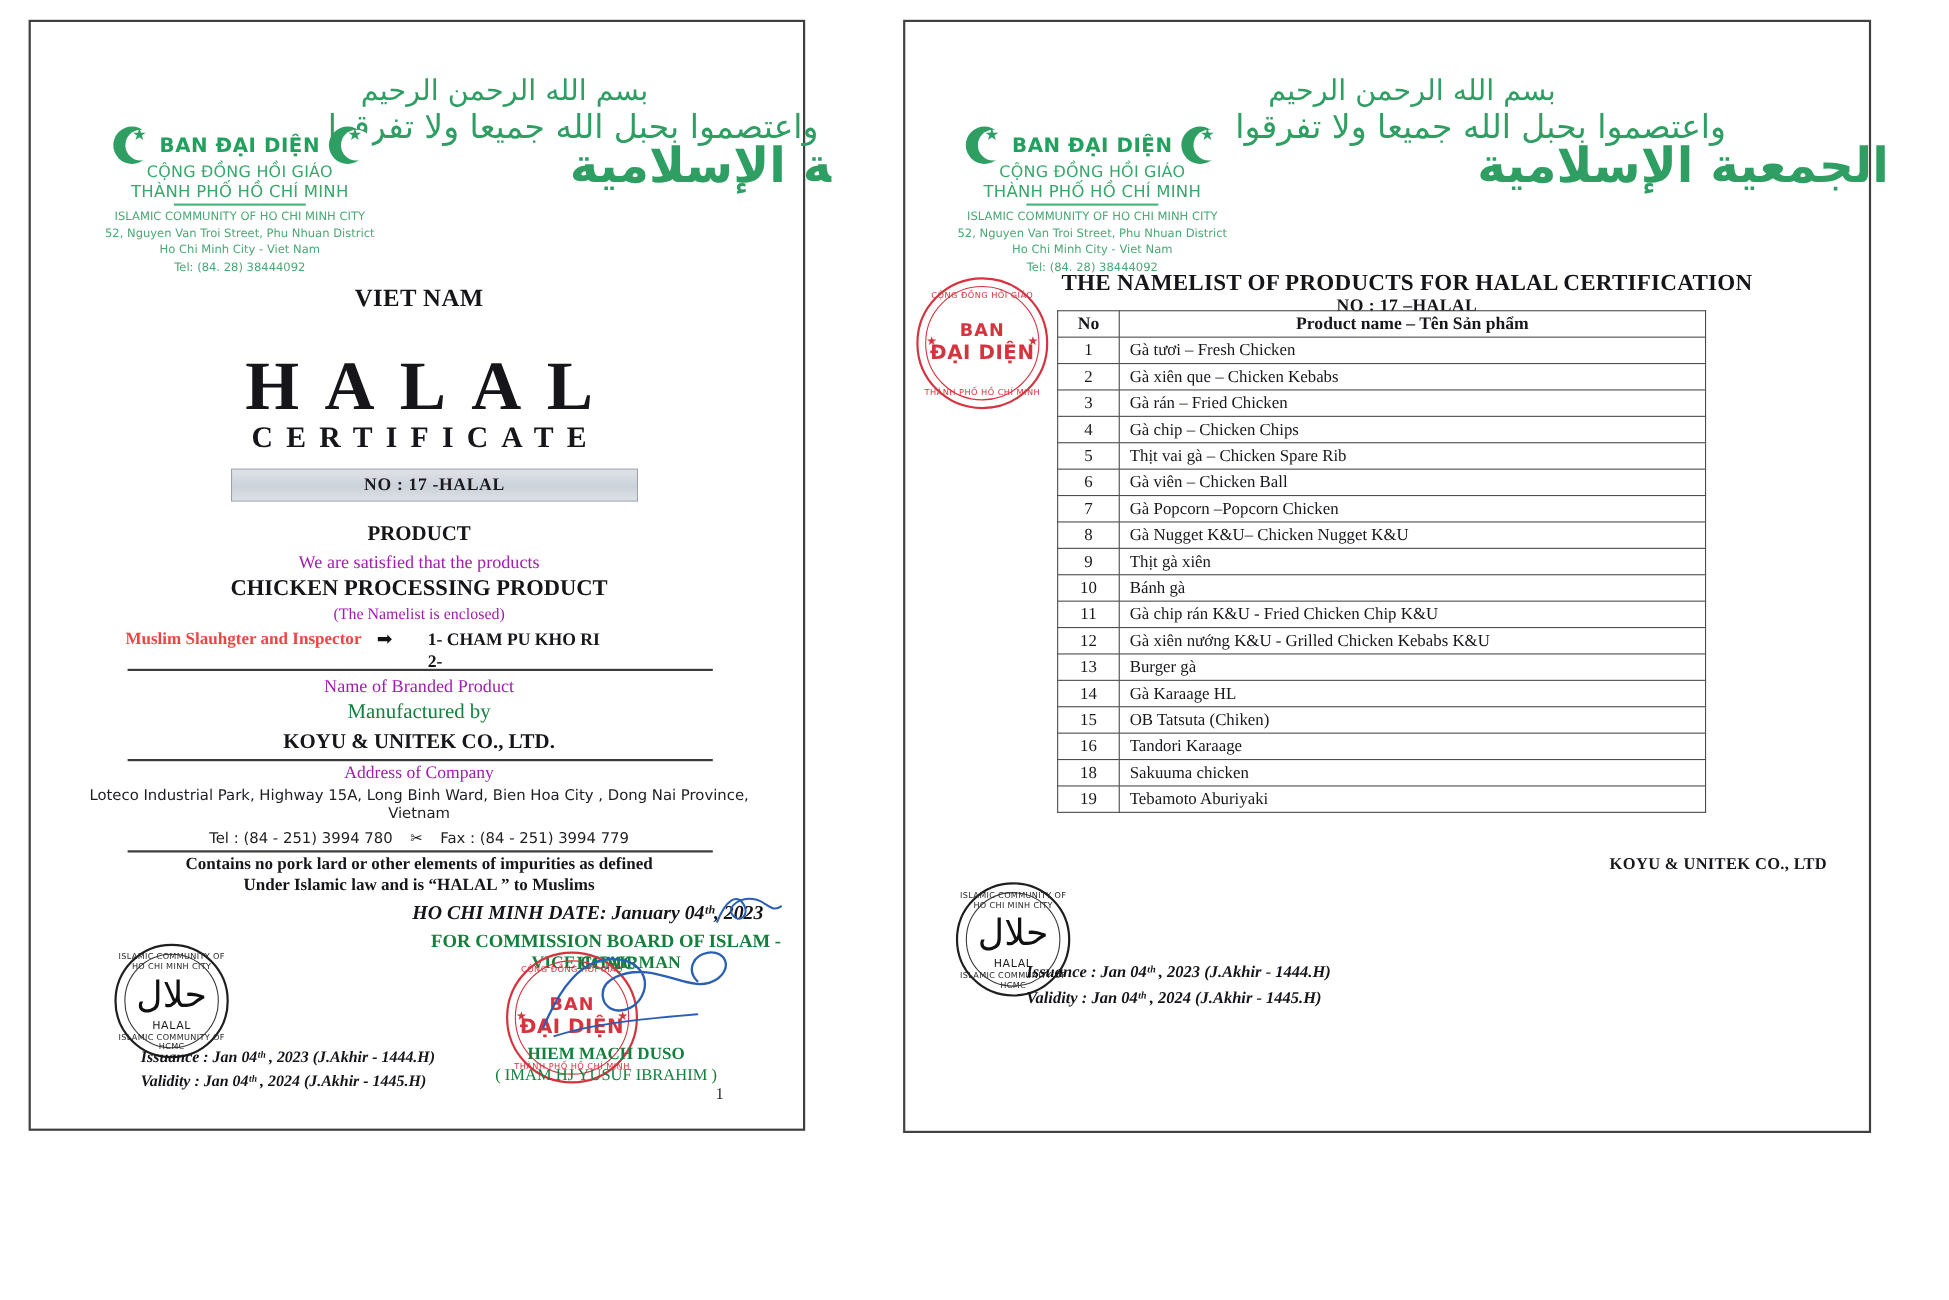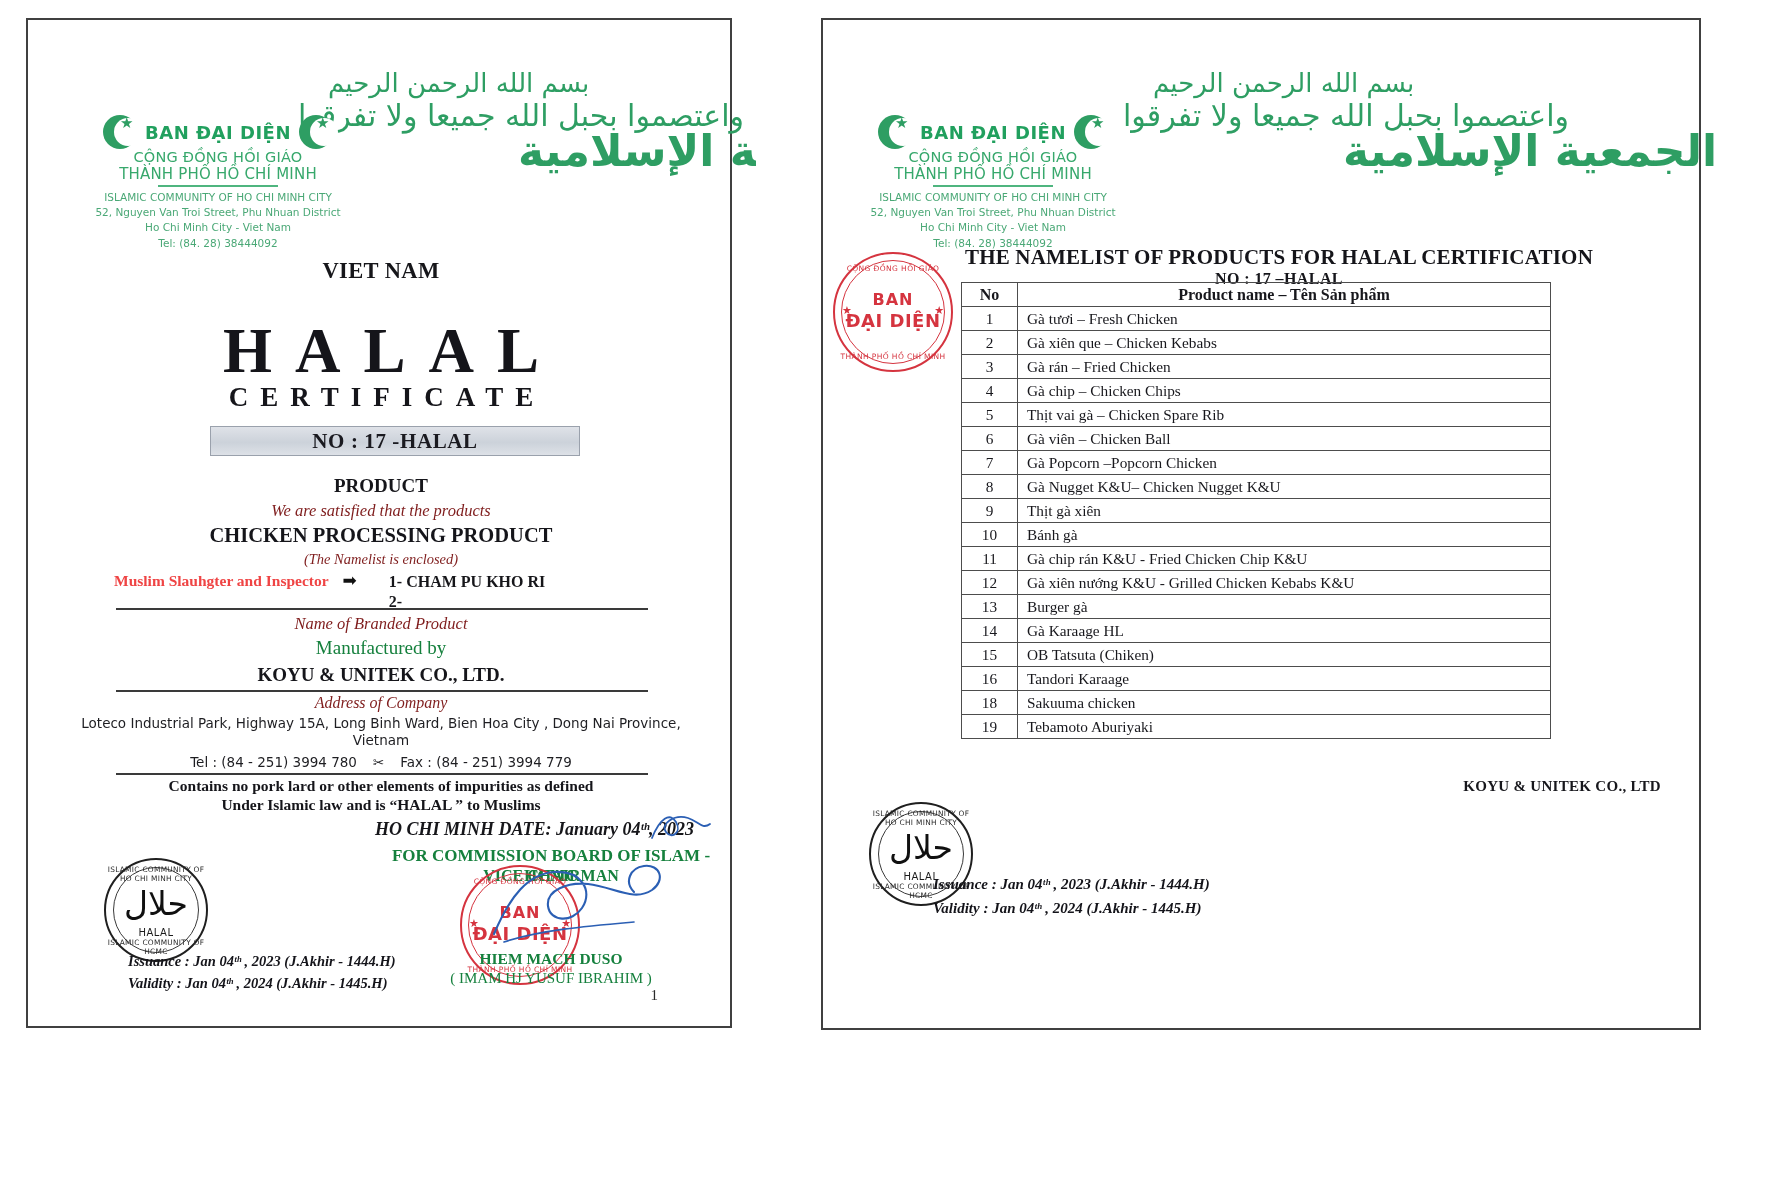--- a/index.html
+++ b/index.html
@@ -99,25 +99,25 @@
     font-family: "Liberation Serif", serif; font-weight: bold;
     font-size: 27px; letter-spacing: 12px; color: #15151a;
     text-indent: 12px;
   }
   .no-box {
     position: absolute; left: 182px; top: 406px; width: 370px; height: 30px;
     background: linear-gradient(180deg,#dfe2e8 0%, #ccd2da 55%, #dde1e7 100%);
     border: 1px solid #9aa1ac;
     display: flex; align-items: center; justify-content: center;
     font-family: "Liberation Serif", serif; font-weight: bold;
-    font-size: 21px; letter-spacing: .6px; color: #1a1a20;
+    font-size: 16px; letter-spacing: .6px; color: #1a1a20;
   }
   .ctr { position: absolute; left: 0; width: 706px; text-align: center; }
   .b-bold { font-weight: bold; font-family: "Liberation Serif", serif; color:#15151a; }
-  .b-ital { font-style: italic; font-family: "Liberation Serif", serif; color:#7f1d1d; }
+  .b-ital { font-family: "Liberation Serif", serif; color:#a21caf; }
   .b-norm { font-family: "Liberation Serif", serif; color:#15803d; }
 
   .hr-line {
     position: absolute; background: #3a3a3a; height: 1.5px;
   }
 
   .slaughter-row {
     position: absolute; left: 86px; top: 552px; width: 560px;
     display: flex; align-items: flex-start;
   }

